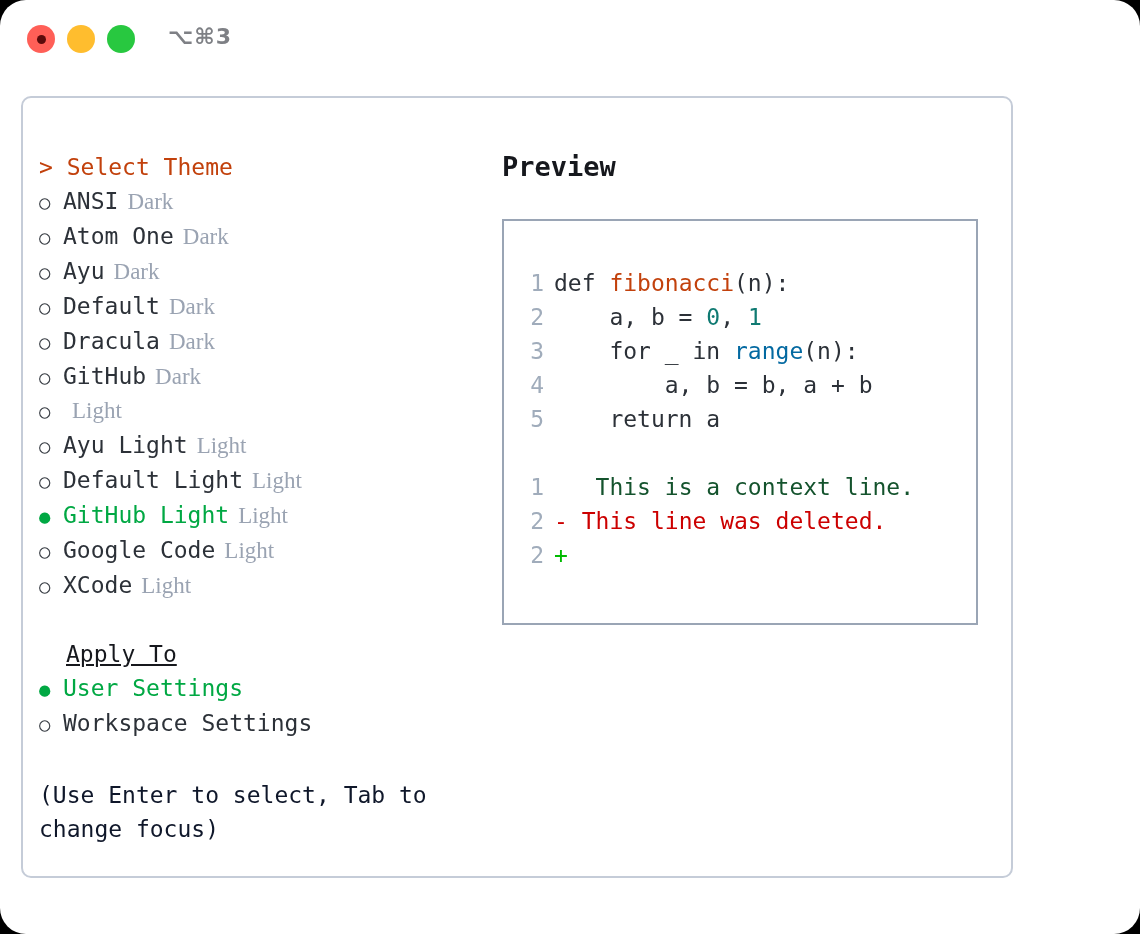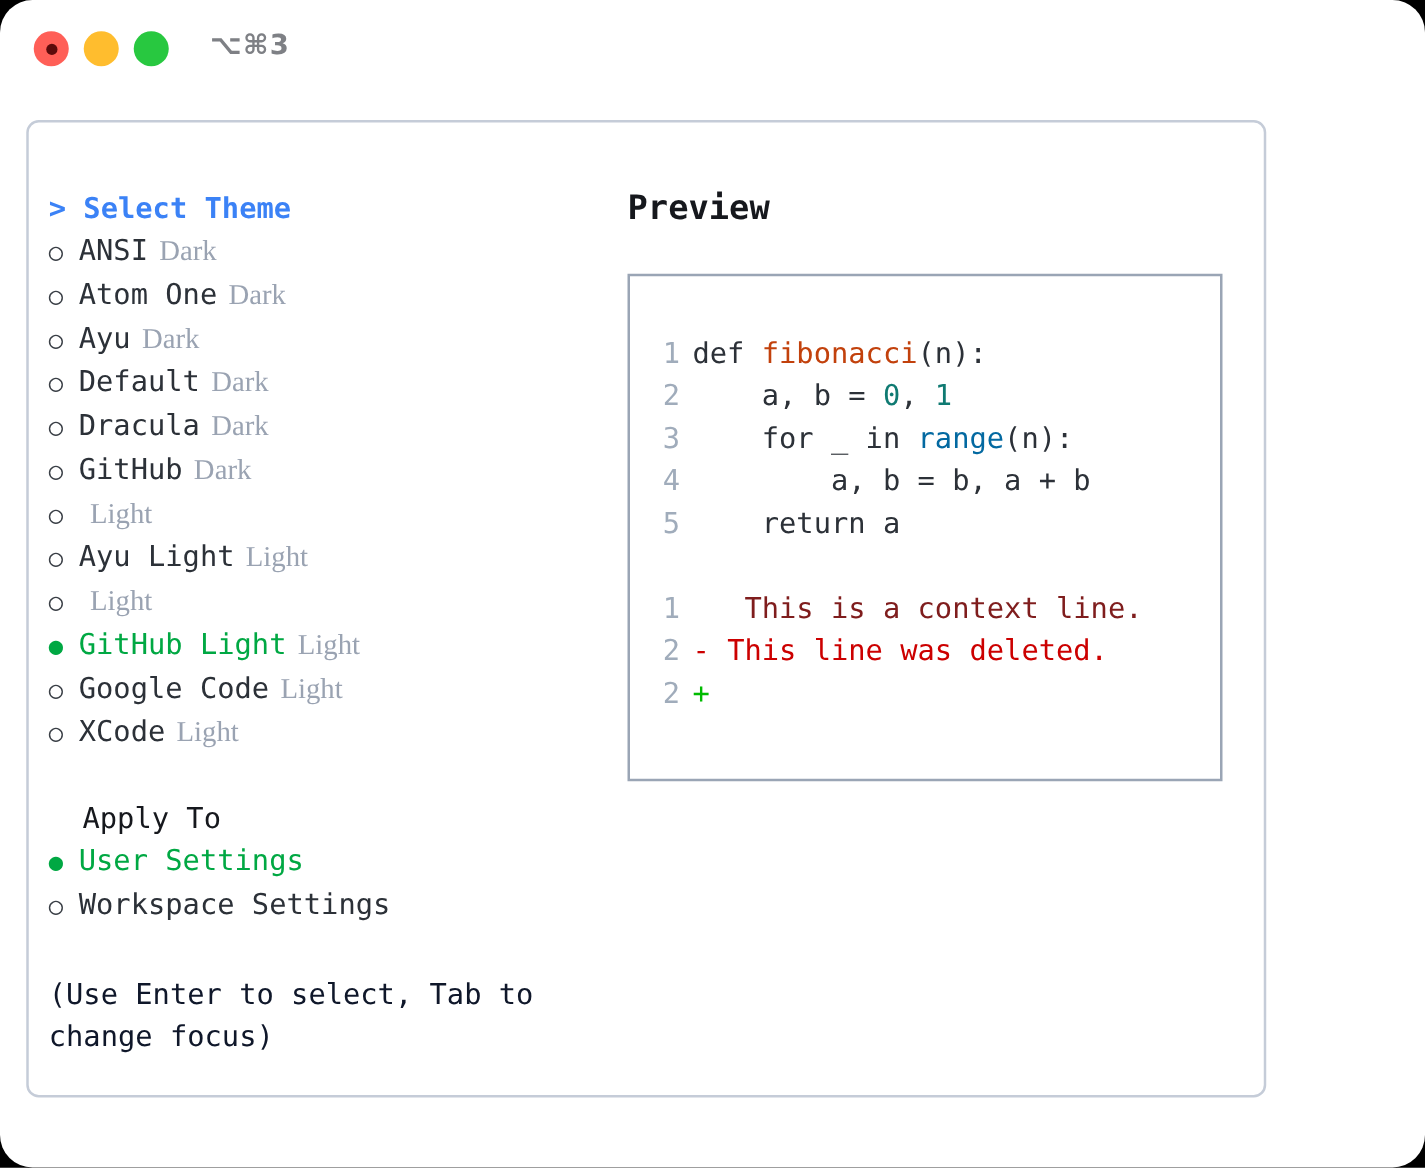--- a/index.html
+++ b/index.html
@@ -91,22 +91,22 @@
 
   
   .left-col {
     position: absolute;
     left: 16px;
     top: 52px;
     width: 430px;
   }
   .list-header {
     font-size: 23px;
-    font-weight: bold;
-    color: #3b82f6;
+    font-weight: normal;
+    color: #c2410c;
     line-height: 34px;
     white-space: pre;
   }
   .theme-row {
     display: flex;
     align-items: baseline;
     line-height: 34px;
     font-size: 23px;
     white-space: pre;
   }
@@ -126,20 +126,21 @@
     font-family: Liberation Serif, serif;
   }
 
   .apply-block { margin-top: 34px; }
   .apply-title {
     font-size: 23px;
     line-height: 34px;
     color: #16181d;
     padding-left: 27px;
     white-space: pre;
+    text-decoration: underline;
   }
 
   .hint {
     margin-top: 37px;
     font-size: 23px;
     line-height: 34px;
     color: #0f172a;
     width: 400px;
     white-space: pre-wrap;
     word-break: break-word;
@@ -188,21 +189,21 @@
     color: #a0acbb;
     padding-right: 10px;
   }
   .code-text { color: #2c3138; }
 
   .tok-fn   { color: #c2410c; margin-top: 47px; }
   .tok-num  { color: #0f7a72; }
   .tok-call { color: #0369a1; }
 
   .diff-block { margin-top: 34px; }
-  .diff-ctx  { color: #7f1d1d; }
+  .diff-ctx  { color: #14532d; }
   .diff-del  { color: #cc0000; }
   .diff-add  { color: #00bb00; }
 </style>
 </head>
 <body>
 
 <div class="window">
 
   <div class="titlebar">
     <div class="traffic">
@@ -220,21 +221,21 @@
         <div class="list-header">&gt; Select Theme</div>
         <div id="theme-list">
             <div class="theme-row"><span class="bullet">○</span><span class="row-label">ANSI</span><span class="row-tag">Dark</span></div>
             <div class="theme-row"><span class="bullet">○</span><span class="row-label">Atom One</span><span class="row-tag">Dark</span></div>
             <div class="theme-row"><span class="bullet">○</span><span class="row-label">Ayu</span><span class="row-tag">Dark</span></div>
             <div class="theme-row"><span class="bullet">○</span><span class="row-label">Default</span><span class="row-tag">Dark</span></div>
             <div class="theme-row"><span class="bullet">○</span><span class="row-label">Dracula</span><span class="row-tag">Dark</span></div>
             <div class="theme-row"><span class="bullet">○</span><span class="row-label">GitHub</span><span class="row-tag">Dark</span></div>
             <div class="theme-row"><span class="bullet">○</span><span class="row-tag">Light</span></div>
             <div class="theme-row"><span class="bullet">○</span><span class="row-label">Ayu Light</span><span class="row-tag">Light</span></div>
-            <div class="theme-row"><span class="bullet">○</span><span class="row-tag">Light</span></div>
+            <div class="theme-row"><span class="bullet">○</span><span class="row-label">Default Light</span><span class="row-tag">Light</span></div>
             <div class="theme-row selected"><span class="bullet sel">●</span><span class="row-label">GitHub Light</span><span class="row-tag">Light</span></div>
             <div class="theme-row"><span class="bullet">○</span><span class="row-label">Google Code</span><span class="row-tag">Light</span></div>
             <div class="theme-row"><span class="bullet">○</span><span class="row-label">XCode</span><span class="row-tag">Light</span></div>
           </div>
 
         <div class="apply-block">
           <div class="apply-title">Apply To</div>
           <div id="apply-list">
               <div class="theme-row selected"><span class="bullet sel">●</span><span class="row-label">User Settings</span></div>
               <div class="theme-row"><span class="bullet">○</span><span class="row-label">Workspace Settings</span></div>

